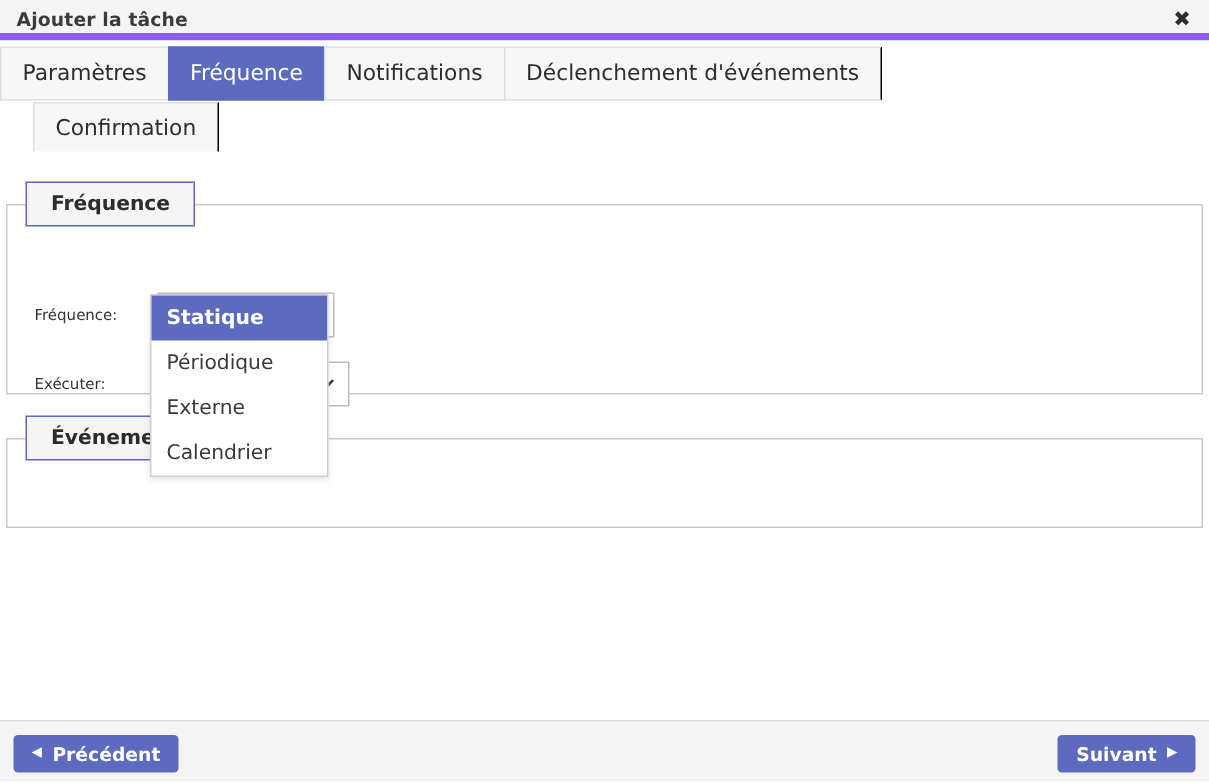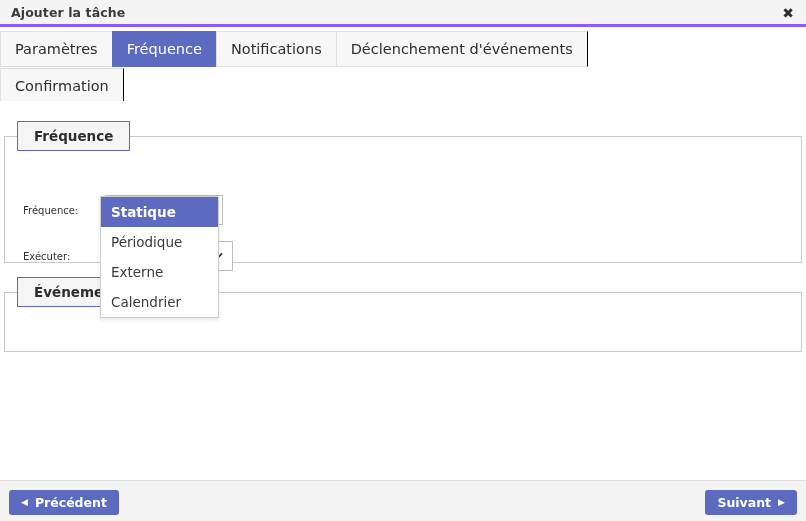--- a/index.html
+++ b/index.html
@@ -14,21 +14,21 @@
     position: relative;
     width: 806px; height: 521px;
     background: #ffffff;
   }
 
   
   .titlebar {
     position: absolute; left: 0; top: 0;
     width: 806px; height: 27px;
     background: #f4f4f4;
-    border-bottom: 3px solid #8b5cf6;
+    border-bottom: 5px solid #8b5cf6;
   }
   .titlebar-text {
     position: absolute; left: 11px; top: 5px;
     font-size: 12.5px; font-weight: bold; color: #3b3b3b;
     letter-spacing: 0.1px;
   }
   .close-btn {
     position: absolute; right: 7px; top: 3px;
     width: 22px; height: 20px;
     display: flex; align-items: center; justify-content: center;
@@ -40,21 +40,21 @@
   .tabbar {
     position: absolute; left: 0; top: 27px;
     width: 806px; height: 74px;
     background: #ffffff;
   }
   .tabrow {
     position: absolute; left: 0;
     display: flex; align-items: flex-start;
   }
   .tabrow.row1 { top: 4px; }
-  .tabrow.row2 { top: 41px; }
+  .tabrow.row2 { top: 41px; padding-left: 22px; }
   .tab {
     height: 36px;
     display: flex; align-items: center;
     padding: 0 14px;
     font-size: 14.5px;
     color: #2e2e2e;
     background: #f7f7f7;
     border: 1px solid #dfdfdf;
     border-right: none;
     cursor: pointer;

